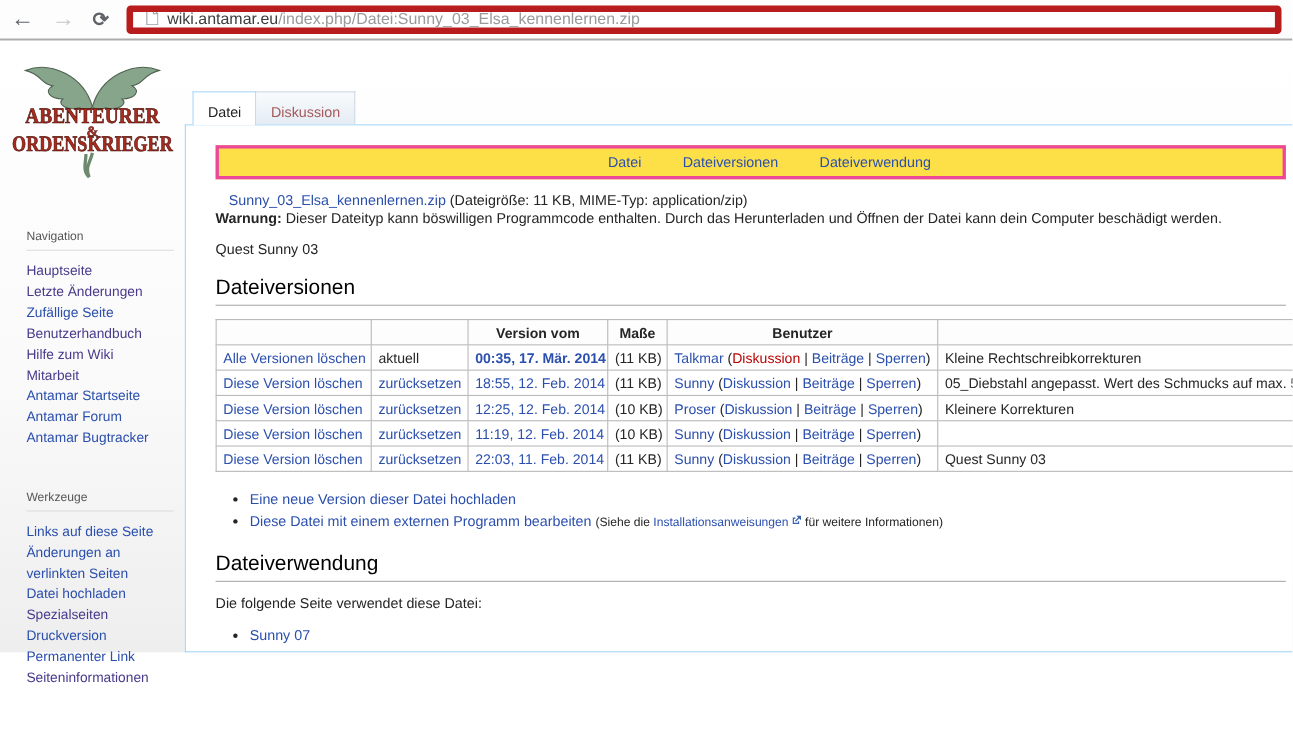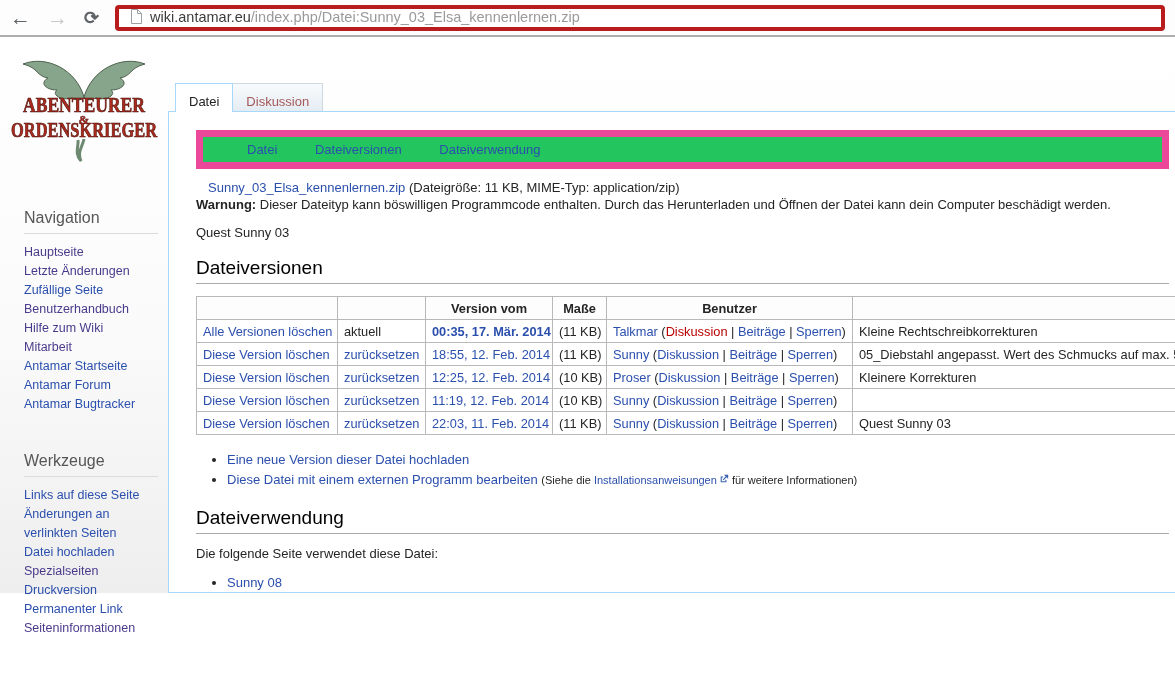--- a/index.html
+++ b/index.html
@@ -11,37 +11,37 @@
   }
   
   .browser-bar {
     height: 37px; background: #fdfdfd; border-bottom: 2px solid #adadad;
     display: flex; align-items: center; padding: 0 10px; gap: 16px;
   }
   .nav-btn { font-size: 21px; line-height: 1; color: #5f6368; cursor: pointer; font-weight: bold; }
   .nav-btn.disabled { color: #c7c7c7; }
   .reload-btn { font-size: 18px; font-weight: bold; }
   .url-bar {
-    flex: 1; height: 26px; border: 4px solid #b91c1c; border-radius: 4px;
-    background: #fff; display: flex; align-items: flex-start; padding: 0 9px; gap: 8px;
+    flex: 1; height: 26px; border: 6px solid #b91c1c; border-radius: 4px;
+    background: #fff; display: flex; align-items: center; padding: 0 9px; gap: 8px;
     font-size: 14.5px; color: #9a9a9a; overflow: hidden; white-space: nowrap;
   }
   .url-host { color: #3c3c3c; }
   
   .page {
     display: flex; height: 556px;
     background: linear-gradient(#ffffff 0%, #fafafa 55%, #eeeeee 100%);
   }
   .sidebar { width: 168px; flex: none; padding-top: 14px; font-size: 12.5px; }
   .logo-box { margin: 2px 0 0 8px; width: 152px; height: 114px; cursor: pointer; }
   .portal { margin: 0 10px 0 24px; }
   .portal.first { margin-top: 42px; }
   .portal.second { margin-top: 38px; }
   .portal-title {
-    font-size: 16px; font-weight: 400; color: #565656;
+    font-size: 11px; font-weight: 400; color: #565656;
     border-bottom: 1px solid #dcdcdc; padding-bottom: 6px; margin: 0 0 9px 0;
   }
   .portal ul { list-style: none; margin: 0; padding: 0; line-height: 19px; }
   .portal a { text-decoration: none; color: #2b4fad; cursor: pointer; }
   .portal a.visited { color: #4a3a8c; }
   
   .main { flex: 1; min-width: 0; display: flex; flex-direction: column; }
   .tabs { margin-top: 46px; height: 35px; display: flex; padding-left: 7px; position: relative; z-index: 2; }
   .tab {
     font-size: 13px; padding: 10px 13px 0 13px; cursor: pointer;
@@ -53,22 +53,22 @@
   .content {
     background: #fff; border: 1px solid #a7d7f9; border-right: none;
     height: 553px; padding: 6px 6px 0 27px; position: relative;
   }
   .content a { color: #2b4fad; text-decoration: none; cursor: pointer; }
   h1.firstHeading {
     font-size: 24px; font-weight: 400; margin: 8px 0 0 0; color: #000;
     padding-bottom: 3px; border-bottom: 1px solid #aaa; line-height: 1.2;
   }
   .filetoc {
-    margin-top: 12px; border: 7px solid #ec4899; background: #22c55e;
-    padding: 5px 10px; text-align: left; font-size: 13px;
+    margin-top: 12px; border: 3px solid #ec4899; background: #fde047;
+    padding: 5px 10px; text-align: center; font-size: 13px;
   }
   .filetoc a { margin-left: 34px; }
   .body-text { font-size: 13px; }
   .file-line { margin: 11px 0 0 12px; }
   .warning-line { margin: 2px 0 0 0; }
   .desc-line { margin: 13px 0 0 0; }
   h2.section {
     font-size: 19px; font-weight: 400; margin: 17px 0 0 0; color: #000;
     padding-bottom: 4px; border-bottom: 1px solid #aaa;
   }
@@ -250,17 +250,17 @@
                     <path fill="#3a62b0" d="M6 1h5v5L9 4 5.5 7.5 4.5 6.5 8 3zM2 3h3v1.3H3.3v4.4h4.4V7H9v3H2z"></path>
                   </svg></span></a>
             <span>für weitere Informationen)</span>
           </span>
         </li>
       </ul>
 
       <h2 class="section">Dateiverwendung</h2>
       <p class="body-text usage-intro">Die folgende Seite verwendet diese Datei:</p>
       <ul class="body-text usage-list">
-        <li><a>Sunny 08</a></li>
+        <li><a>Sunny 07</a></li>
       </ul>
     </div>
   </div>
 </div>
 
 </body></html>

